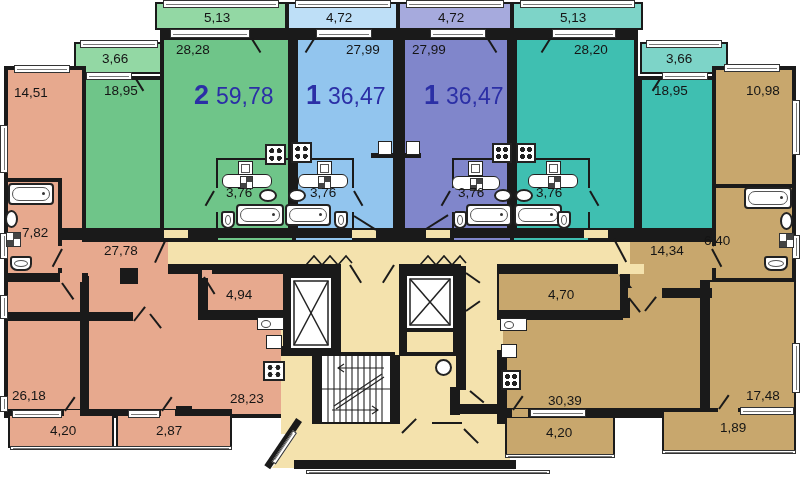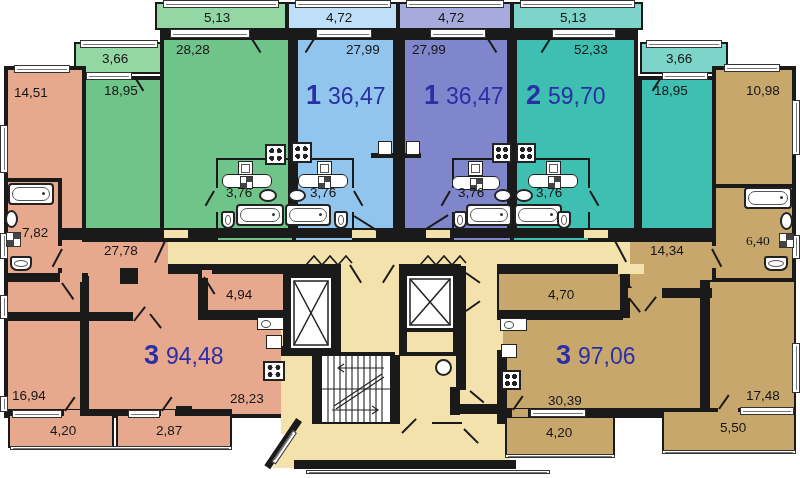--- a/index.html
+++ b/index.html
@@ -331,41 +331,39 @@
   <div class="lbl" style="left:326px;top:11px;">4,72</div>
   <div class="lbl" style="left:438px;top:11px;">4,72</div>
   <div class="lbl" style="left:560px;top:11px;">5,13</div>
   <div class="lbl" style="left:102px;top:52px;">3,66</div>
   <div class="lbl" style="left:666px;top:52px;">3,66</div>
   <div class="lbl" style="left:14px;top:86px;">14,51</div>
   <div class="lbl" style="left:176px;top:43px;">28,28</div>
   <div class="lbl" style="left:104px;top:84px;">18,95</div>
   <div class="lbl" style="left:346px;top:43px;">27,99</div>
   <div class="lbl" style="left:412px;top:43px;">27,99</div>
-  <div class="lbl" style="left:574px;top:43px;">52,33</div>
+  <div class="lbl" style="left:574px;top:43px;">28,20</div>
   <div class="lbl" style="left:654px;top:84px;">18,95</div>
   <div class="lbl" style="left:746px;top:84px;">10,98</div>
   <div class="lbl" style="left:226px;top:186px;">3,76</div>
   <div class="lbl" style="left:310px;top:186px;">3,76</div>
   <div class="lbl" style="left:458px;top:186px;">3,76</div>
   <div class="lbl" style="left:536px;top:186px;">3,76</div>
   <div class="lbl" style="left:22px;top:226px;">7,82</div>
-  <div class="lbl" style="left:746px;top:234px;font-family:Liberation Serif, serif;">6,40</div>
+  <div class="lbl" style="left:704px;top:234px;">6,40</div>
   <div class="lbl" style="left:104px;top:244px;">27,78</div>
   <div class="lbl" style="left:650px;top:244px;">14,34</div>
   <div class="lbl" style="left:226px;top:288px;">4,94</div>
   <div class="lbl" style="left:548px;top:288px;">4,70</div>
-  <div class="lbl" style="left:12px;top:389px;">16,94</div>
+  <div class="lbl" style="left:12px;top:389px;">26,18</div>
   <div class="lbl" style="left:230px;top:392px;">28,23</div>
   <div class="lbl" style="left:548px;top:394px;">30,39</div>
   <div class="lbl" style="left:746px;top:389px;">17,48</div>
   <div class="lbl" style="left:50px;top:424px;">4,20</div>
   <div class="lbl" style="left:156px;top:424px;">2,87</div>
   <div class="lbl" style="left:546px;top:426px;">4,20</div>
-  <div class="lbl" style="left:720px;top:421px;">5,50</div>
-
+  <div class="lbl" style="left:720px;top:421px;">1,89</div>
+
+  <div class="apt" style="left:194px;top:80px;"><b>2</b><span>59,78</span></div>
   <div class="apt" style="left:306px;top:80px;"><b>1</b><span>36,47</span></div>
   <div class="apt" style="left:424px;top:80px;"><b>1</b><span>36,47</span></div>
-  <div class="apt" style="left:526px;top:80px;"><b>2</b><span>59,70</span></div>
-  <div class="apt" style="left:144px;top:340px;"><b>3</b><span>94,48</span></div>
-  <div class="apt" style="left:556px;top:340px;"><b>3</b><span>97,06</span></div>
 
 </div>
 
 </body></html>

